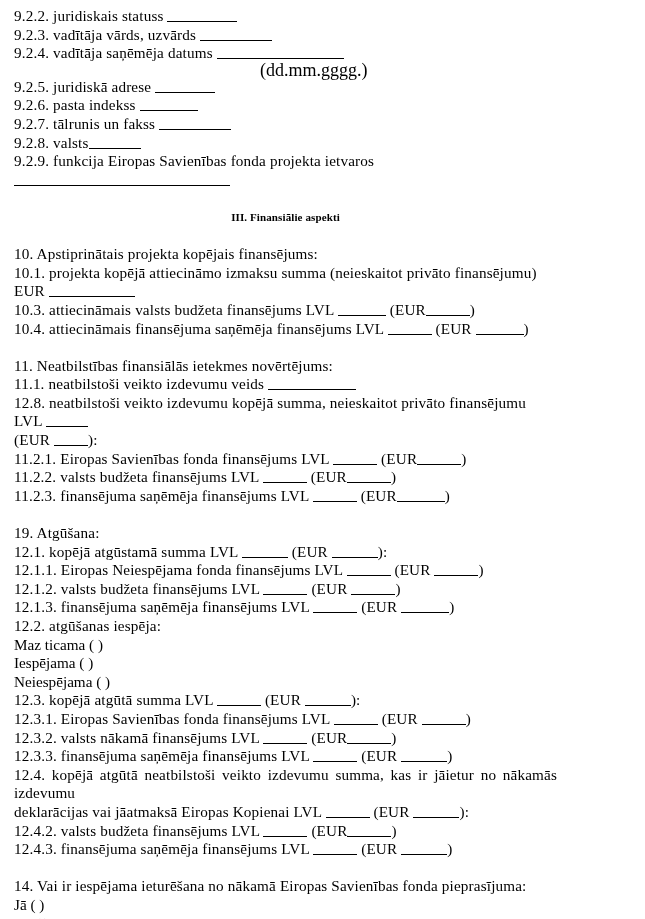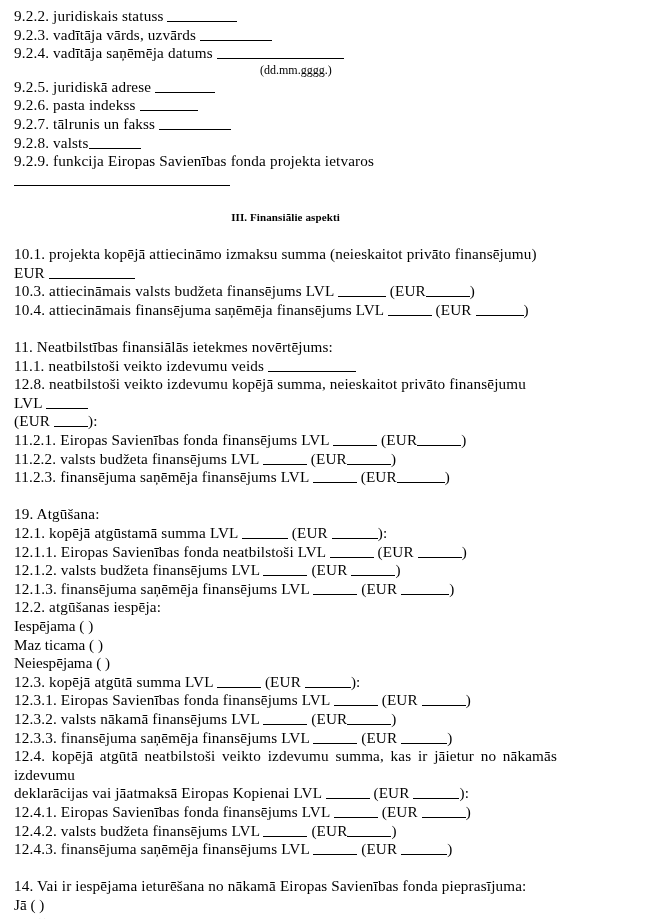--- a/index.html
+++ b/index.html
@@ -31,21 +31,21 @@
     height: 18.6px;
   }
   .heading {
     text-align: center;
     font-weight: bold;
     font-size: 11px;
     line-height: 18.6px;
     letter-spacing: 0.01em;
   }
   .sub-note {
-    font-size: 12px;
+    font-size: 18px;
     line-height: 15px;
     padding-left: 246px;
   }
   .wrap-justify {
     text-align: justify;
     text-justify: inter-word;
   }
   .fill {
     display: inline-block;
     border-bottom: 1px solid #000;
@@ -80,20 +80,21 @@
   <div class="line"><span>9.2.8. valsts</span><span class="fill" style="width:52px"></span></div>
 
   <div class="line"><span>9.2.9. funkcija Eiropas Savienības fonda projekta ietvaros </span><span class="fill" style="width:216px"></span></div>
 
   <div class="blank-line"></div>
 
   <div class="heading">III. Finansiālie aspekti</div>
 
   <div class="blank-line"></div>
 
+  <div class="line">10. Apstiprinātais projekta kopējais finansējums:</div>
 
   <div class="line">10.1. projekta kopējā attiecināmo izmaksu summa (neieskaitot privāto finansējumu)</div>
 
   <div class="line"><span>EUR </span><span class="fill" style="width:86px"></span></div>
 
 
   <div class="line"><span>10.3. attiecināmais valsts budžeta finansējums LVL </span><span class="fill" style="width:48px"></span><span> (EUR</span><span class="fill" style="width:44px"></span><span>)</span></div>
 
   <div class="line"><span>10.4. attiecināmais finansējuma saņēmēja finansējums LVL </span><span class="fill" style="width:44px"></span><span> (EUR </span><span class="fill" style="width:48px"></span><span>)</span></div>
 
@@ -112,45 +113,44 @@
   <div class="line"><span>11.2.2. valsts budžeta finansējums LVL </span><span class="fill" style="width:44px"></span><span> (EUR</span><span class="fill" style="width:44px"></span><span>)</span></div>
 
   <div class="line"><span>11.2.3. finansējuma saņēmēja finansējums LVL </span><span class="fill" style="width:44px"></span><span> (EUR</span><span class="fill" style="width:48px"></span><span>)</span></div>
 
   <div class="blank-line"></div>
 
   <div class="line">19. Atgūšana:</div>
 
   <div class="line"><span>12.1. kopējā atgūstamā summa LVL </span><span class="fill" style="width:46px"></span><span> (EUR </span><span class="fill" style="width:46px"></span><span>):</span></div>
 
-  <div class="line"><span>12.1.1. Eiropas Savienības fonda neatbilstoši LVL </span><span class="fill" style="width:44px"></span><span> (EUR </span><span class="fill" style="width:44px"></span><span>)</span></div>
+  <div class="line"><span>12.1.1. Eiropas Neiespējama fonda finansējums LVL </span><span class="fill" style="width:44px"></span><span> (EUR </span><span class="fill" style="width:44px"></span><span>)</span></div>
 
   <div class="line"><span>12.1.2. valsts budžeta finansējums LVL </span><span class="fill" style="width:44px"></span><span> (EUR </span><span class="fill" style="width:44px"></span><span>)</span></div>
 
   <div class="line"><span>12.1.3. finansējuma saņēmēja finansējums LVL </span><span class="fill" style="width:44px"></span><span> (EUR </span><span class="fill" style="width:48px"></span><span>)</span></div>
 
   <div class="line">12.2. atgūšanas iespēja:</div>
 
+  <div class="opt">Maz ticama (  )</div>
   <div class="opt">Iespējama (  )</div>
-  <div class="opt">Maz ticama (  )</div>
   <div class="opt">Neiespējama (  )</div>
 
   <div class="line"><span>12.3. kopējā atgūtā summa LVL </span><span class="fill" style="width:44px"></span><span> (EUR </span><span class="fill" style="width:46px"></span><span>):</span></div>
 
   <div class="line"><span>12.3.1. Eiropas Savienības fonda finansējums LVL </span><span class="fill" style="width:44px"></span><span> (EUR </span><span class="fill" style="width:44px"></span><span>)</span></div>
 
   <div class="line"><span>12.3.2. valsts nākamā finansējums LVL </span><span class="fill" style="width:44px"></span><span> (EUR</span><span class="fill" style="width:44px"></span><span>)</span></div>
 
   <div class="line"><span>12.3.3. finansējuma saņēmēja finansējums LVL </span><span class="fill" style="width:44px"></span><span> (EUR </span><span class="fill" style="width:46px"></span><span>)</span></div>
 
   <div class="line wrap-justify" style="text-align:justify">12.4. kopējā atgūtā neatbilstoši veikto izdevumu summa, kas ir jāietur no nākamās izdevumu</div>
 
   <div class="line"><span>deklarācijas vai jāatmaksā Eiropas Kopienai LVL </span><span class="fill" style="width:44px"></span><span> (EUR </span><span class="fill" style="width:46px"></span><span>):</span></div>
 
-  <div class="line"><span>12.4.1. Eiropas Savienības fonda finansējums LVL </span><span class="fill" style="width:44px"></span><span> (EUR </span><span class="fill" style="width:44px"></span><span>)</span></div>
 
   <div class="line"><span>12.4.2. valsts budžeta finansējums LVL </span><span class="fill" style="width:44px"></span><span> (EUR</span><span class="fill" style="width:44px"></span><span>)</span></div>
 
   <div class="line"><span>12.4.3. finansējuma saņēmēja finansējums LVL </span><span class="fill" style="width:44px"></span><span> (EUR </span><span class="fill" style="width:46px"></span><span>)</span></div>
 
   <div class="blank-line"></div>
 
   <div class="line">14. Vai ir iespējama ieturēšana no nākamā Eiropas Savienības fonda pieprasījuma:</div>
   <div class="opt">Jā (  )</div>
   <div class="opt">Nē (  )</div>

